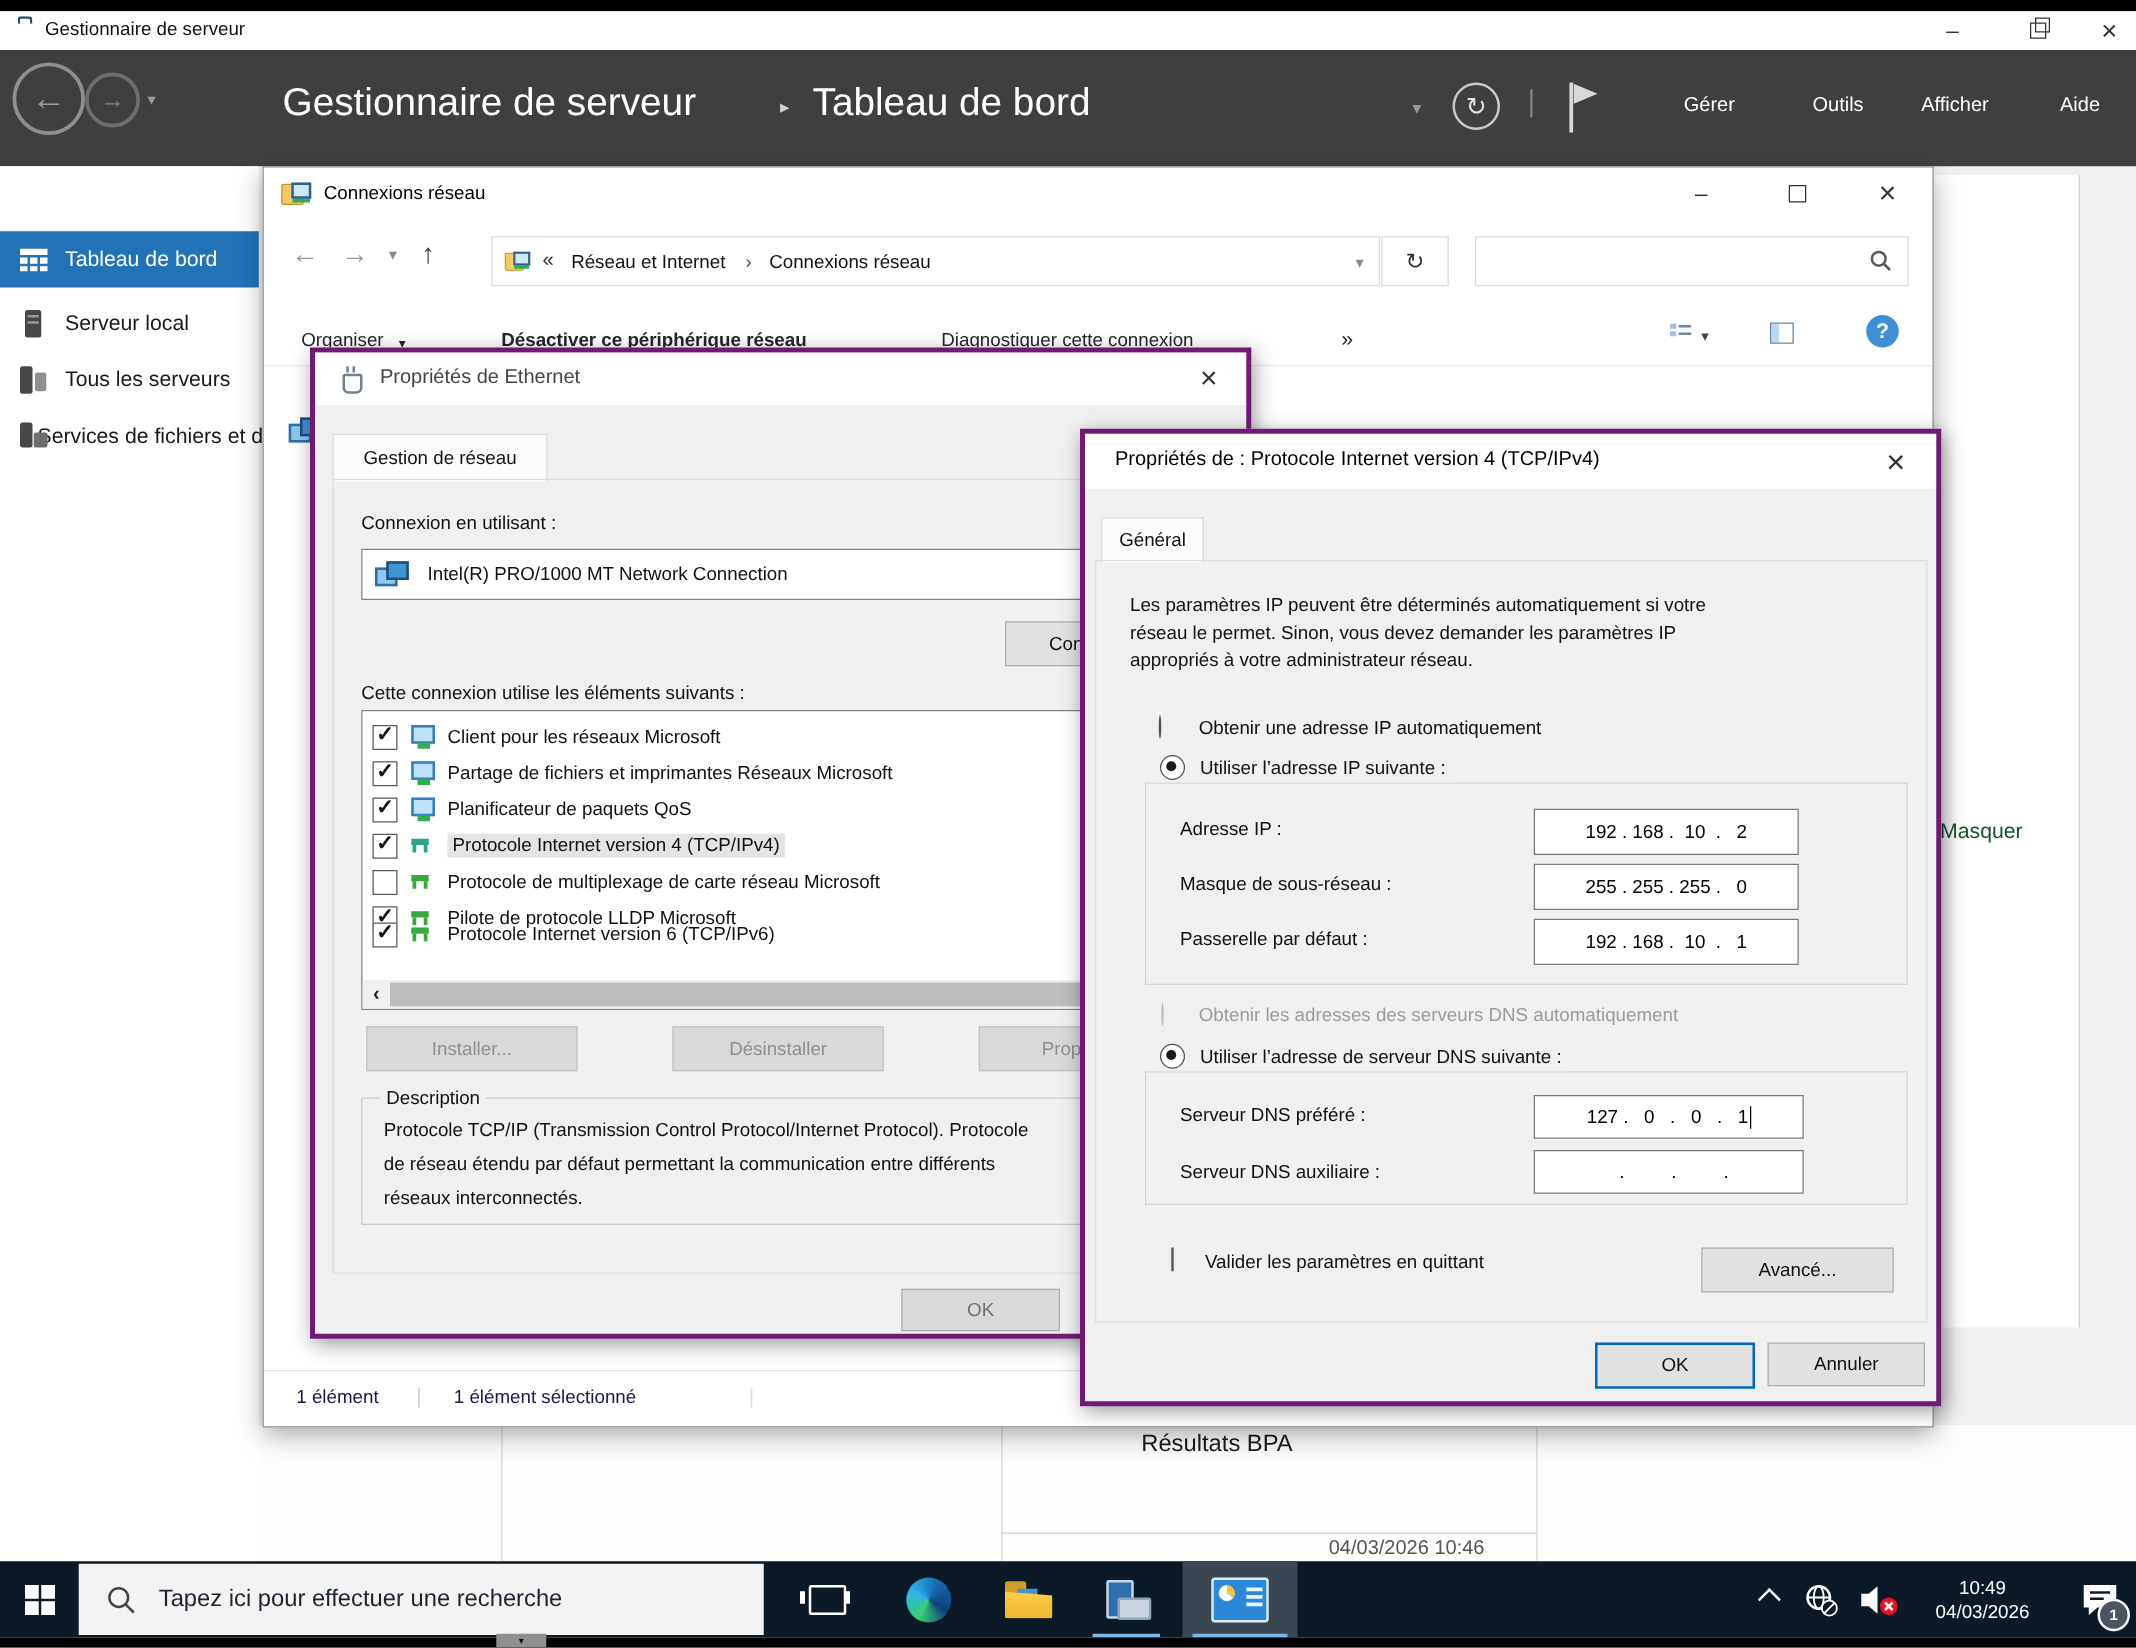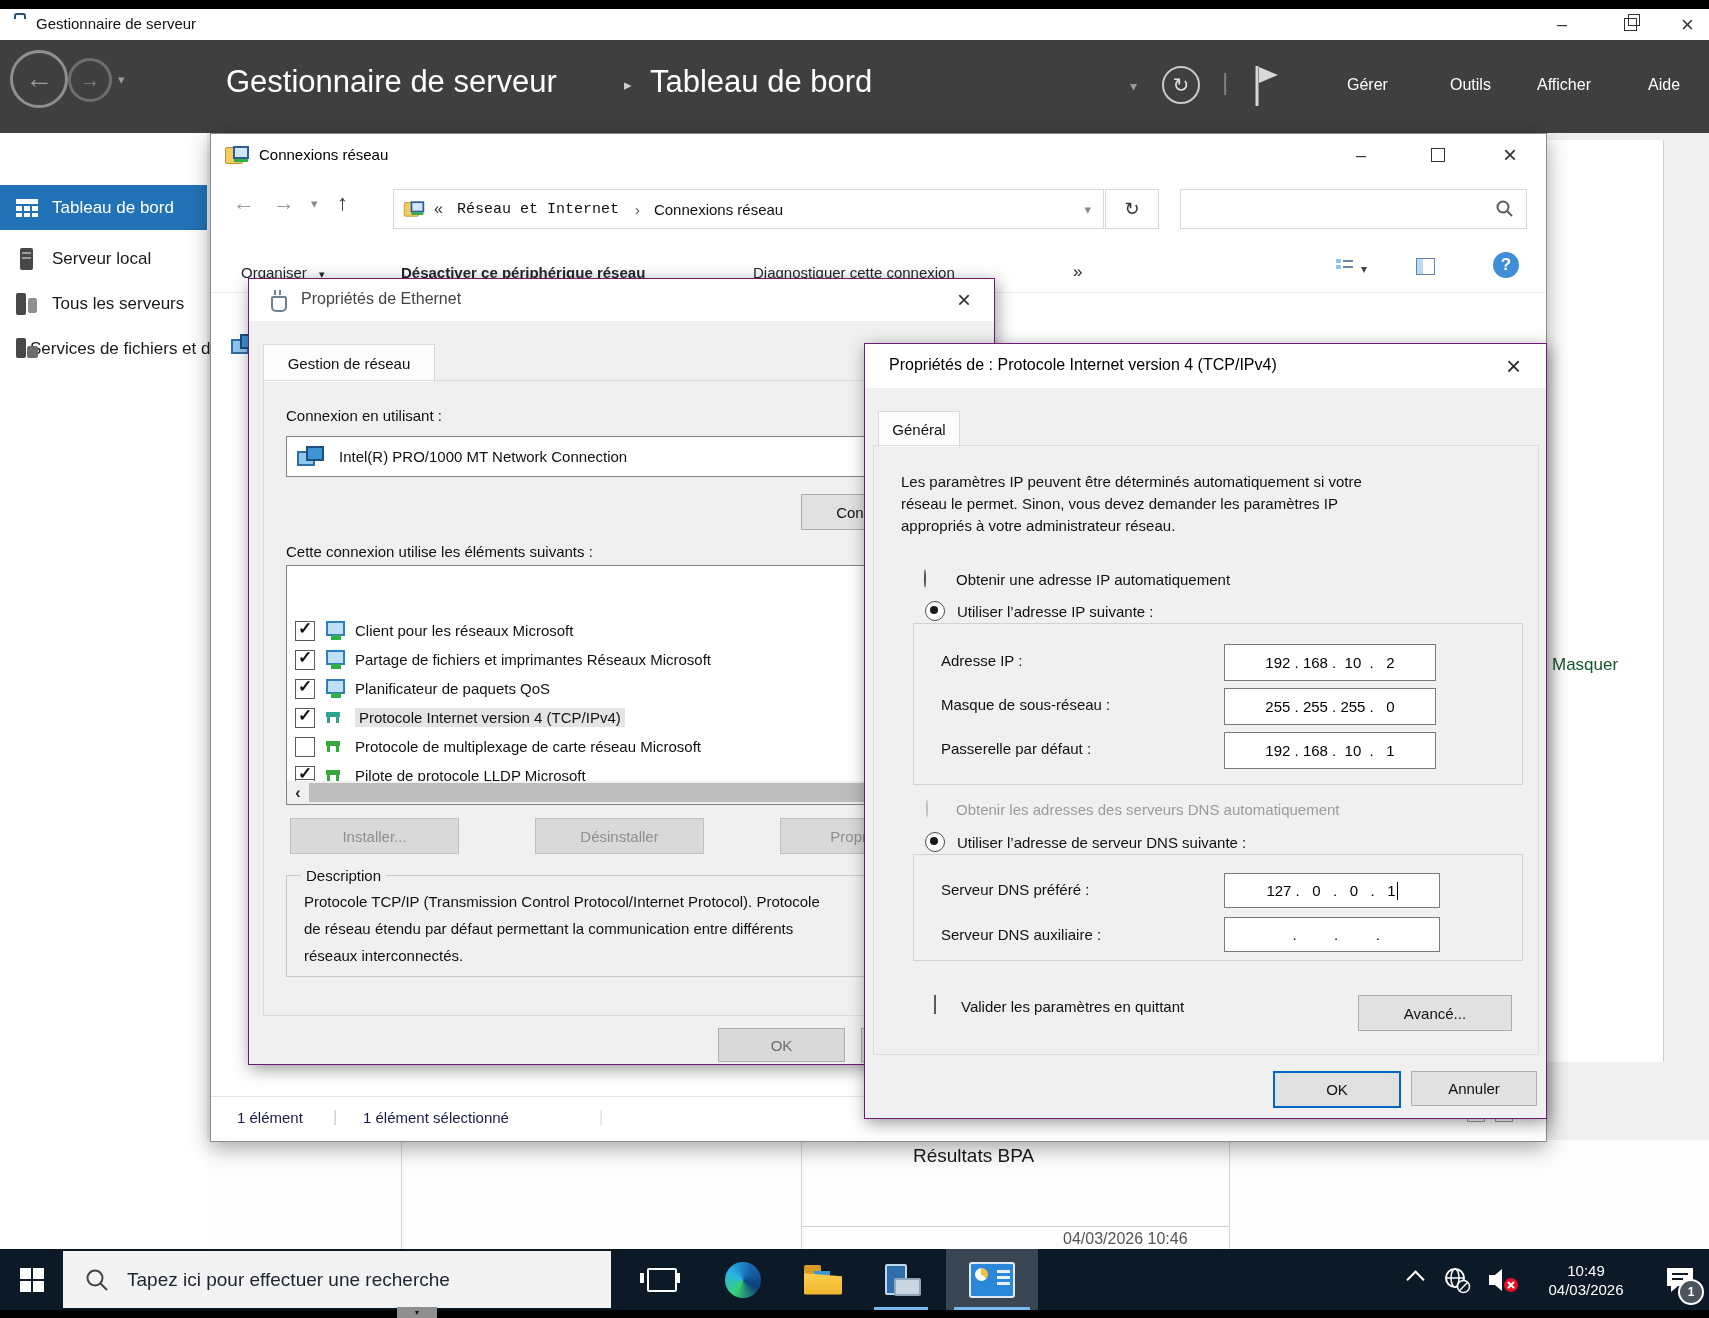--- a/index.html
+++ b/index.html
@@ -1,21 +1,21 @@
 <!DOCTYPE html>
 <html><head>
 <meta charset="utf-8">
 <style>
   html,body{margin:0;padding:0;background:#000;}
   .screen{position:relative;width:1709px;height:1318px;background:#f0f0f0;overflow:hidden;
           font-family:"Liberation Sans",sans-serif;color:#111;}
   .abs{position:absolute;}
   .t{position:absolute;font-size:15px;color:#111;white-space:nowrap;}
   .win{position:absolute;background:#fff;border:1px solid #8a8a8a;box-shadow:0 6px 20px rgba(0,0,0,.35);overflow:hidden;}
-  .dlg{position:absolute;background:#f0f0f0;border:1px solid #701a75;box-shadow:2px 4px 16px rgba(0,0,0,.4);overflow:hidden;}
+  .dlg{position:absolute;background:#f0f0f0;border:4px solid #701a75;box-shadow:2px 4px 16px rgba(0,0,0,.4);overflow:hidden;}
   .btn{position:absolute;display:flex;align-items:center;justify-content:center;background:#e1e1e1;
        border:1px solid #adadad;font-size:15px;color:#111;}
   .btn.dis{background:#d9d9d9;border-color:#c0c0c0;color:#8f8f8f;}
   .btn.focus{border:2px solid #0067c0;}
   .field{position:absolute;background:#fff;border:1px solid #7a7a7a;display:flex;align-items:center;
          justify-content:center;font-size:15px;white-space:pre;color:#000;}
   .caret-bar{display:inline-block;width:1px;height:18px;background:#000;margin-left:1px;vertical-align:-4px;}
   .radio{width:18px;height:18px;border:1px solid #4d4d4d;border-radius:50%;background:#fff;position:relative;flex:none;}
   .radio.sel::after{content:"";position:absolute;left:4px;top:4px;width:8px;height:8px;border-radius:50%;background:#1a1a1a;}
   .radio.dis{border-color:#bdbdbd;}
@@ -89,21 +89,21 @@
   .ic-srvmgr::after{content:"";position:absolute;left:11px;top:14px;width:23px;height:14px;background:#c9d5e0;border:2px solid #8fa5b8;border-radius:2px;}
   .ic-cpanel{width:42px;height:32px;background:#2b88d8;border:2px solid #dfeaf4;border-radius:3px;position:relative;}
   .ic-cpanel::before{content:"";position:absolute;left:4px;top:4px;width:13px;height:13px;border-radius:50%;background:conic-gradient(#f5c33b 0 130deg,#fdfdfd 130deg 360deg);}
   .ic-cpanel::after{content:"";position:absolute;right:3px;top:6px;width:13px;height:3px;background:#e8f1fa;box-shadow:0 6px 0 #e8f1fa,0 12px 0 #e8f1fa;}
   .ic-chevup{width:11px;height:11px;border-left:2px solid #fff;border-top:2px solid #fff;transform:rotate(45deg);}
   .tb-underline{position:absolute;left:8px;right:8px;bottom:0;height:3px;background:#76b9ed;}
   .tb-btn{position:absolute;top:0;height:61px;display:flex;align-items:center;justify-content:center;}
   .sq{display:inline-block;width:12px;height:12px;border:1px solid #333;}
   .rest{position:relative;display:inline-block;width:11px;height:11px;border:1px solid #333;background:#fff;}
   .rest::before{content:"";position:absolute;left:3px;top:-5px;width:10px;height:10px;border:1px solid #333;}
-  .lrow{position:absolute;left:8px;right:6px;height:29px;display:flex;align-items:center;gap:8px;font-size:15px;white-space:nowrap;margin-top:44px;}
+  .lrow{position:absolute;left:8px;right:6px;height:29px;display:flex;align-items:center;gap:8px;font-size:15px;white-space:nowrap;}
   .vline{position:absolute;width:1px;background:#d6d6d6;}
 </style>
 </head>
 <body>
 
 <div class="screen">
 
   <div class="abs" style="left:0;top:0;width:1709px;height:9px;background:#000;"></div>
 
   <div class="abs" style="left:0;top:9px;width:1709px;height:31px;background:#fff;">
@@ -190,21 +190,21 @@
         <span>×</span>
       </div>
     
     <span class="t" style="left:22px;top:56px;font-size:22px;color:#9a9a9a;">←</span>
     <span class="t" style="left:62px;top:56px;font-size:22px;color:#9a9a9a;">→</span>
     <span class="t" style="left:100px;top:62px;font-size:13px;color:#8a8a8a;">▾</span>
     <span class="t" style="left:126px;top:56px;font-size:22px;color:#3b3b3b;">↑</span>
     <div class="abs" style="left:182px;top:55px;width:709px;height:38px;border:1px solid #d9d9d9;display:flex;align-items:center;">
       <span class="ic-netconn" style="margin-left:8px;transform:scale(.85);"></span>
       <span style="margin-left:8px;font-size:16px;color:#333;">«</span>
-      <span style="margin-left:14px;font-size:15px;color:#111;white-space:nowrap;font-family:Liberation Mono, monospace;">Réseau et Internet</span>
+      <span style="margin-left:14px;font-size:15px;color:#111;white-space:nowrap;">Réseau et Internet</span>
       <span style="margin-left:16px;font-size:15px;color:#555;">›</span>
       <span style="margin-left:14px;font-size:15px;color:#111;white-space:nowrap;">Connexions réseau</span>
       <span style="margin-left:auto;margin-right:12px;font-size:13px;color:#8a8a8a;">▾</span>
     </div>
     <div class="abs" style="left:894px;top:55px;width:52px;height:38px;border:1px solid #d9d9d9;display:flex;align-items:center;justify-content:center;font-size:18px;color:#333;">
         <span>↻</span>
       </div>
     <div class="abs" style="left:969px;top:55px;width:345px;height:38px;border:1px solid #d9d9d9;display:flex;align-items:center;">
       <svg style="margin-left:auto;margin-right:12px;" width="18" height="18">
           <circle cx="7" cy="7" r="5.5" fill="none" stroke="#5a5a5a" stroke-width="2"></circle>

